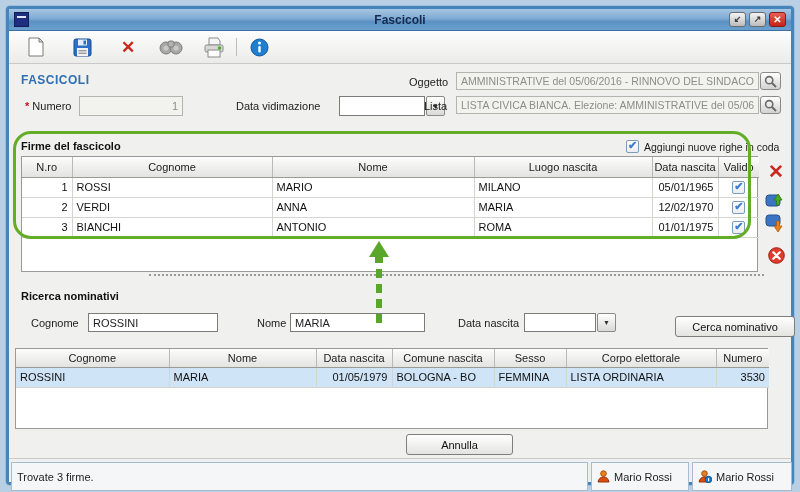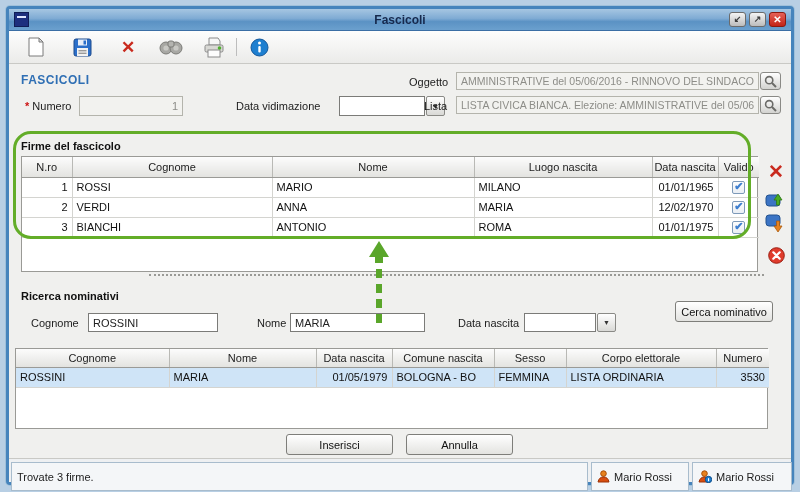--- a/index.html
+++ b/index.html
@@ -172,20 +172,24 @@
   <span class="lbl" style="left:415px; top:91px;">Lista</span>
   <input class="inp disabled" style="left: 447px; top: 87px; width: 303px; height: 18px; font-size: 10.5px;" readonly="" value="LISTA CIVICA BIANCA. Elezione: AMMINISTRATIVE del 05/06/20">
   <div class="lupebtn" style="left:751px; top:87px;">
     <svg width="13" height="13" viewBox="0 0 13 13">
         <circle cx="5.2" cy="5.2" r="3.6" fill="none" stroke="#6b6b68" stroke-width="1.6"></circle>
         <line x1="8" y1="8" x2="12" y2="12" stroke="#6b6b68" stroke-width="2"></line>
       </svg>
   </div>
 
   <div class="group-title" style="left:12px; top:131px;">Firme del fascicolo</div>
+  <div style="position:absolute; left:617px; top:131px; display:flex; align-items:center; gap:5px;">
+    <span class="cb checked"></span>
+    <span class="lbl" style="position:static; font-size:10.5px;">Aggiungi nuove righe in coda</span>
+  </div>
 
   <div class="tbl-wrap" style="left:12px; top:147px; width:737px; height:116px;">
     <table class="grid">
       <colgroup>
           <col style="width:50px">
           <col style="width:200px">
           <col style="width:202px">
           <col style="width:178px">
           <col style="width:66px">
           <col style="width:41px">
@@ -197,21 +201,21 @@
         <th>Nome</th>
         <th>Luogo nascita</th>
         <th>Data nascita</th>
         <th>Valido</th>
       </tr>
       <tr>
         <td class="num">1</td>
         <td>ROSSI</td>
         <td>MARIO</td>
         <td>MILANO</td>
-        <td class="num">01/01/1965</td>
+        <td class="num">05/01/1965</td>
         <td style="text-align:center;"><span class="cb checked"></span></td>
       </tr>
       <tr>
         <td class="num">2</td>
         <td>VERDI</td>
         <td>ANNA</td>
         <td>MARIA</td>
         <td class="num">12/02/1970</td>
         <td style="text-align:center;"><span class="cb checked"></span></td>
       </tr>
@@ -262,21 +266,21 @@
   <span class="lbl" style="left:22px; top:308px;">Cognome</span>
   <input class="inp" style="left: 79px; top: 304px; width: 130px; height: 19px;" value="ROSSINI">
 
   <span class="lbl" style="left:248px; top:308px;">Nome</span>
   <input class="inp" style="left: 281px; top: 304px; width: 135px; height: 19px;" value="MARIA">
 
   <span class="lbl" style="left:449px; top:308px;">Data nascita</span>
   <input class="inp" style="left: 515px; top: 304px; width: 72px; height: 19px;" value="">
   <div class="ddbtn" style="left:588px; top:304px; height:19px;">▼</div>
 
-  <button class="btn" style="left:666px; top:292px; width:98px;">Cerca nominativo</button>
+  <button class="btn" style="left:666px; top:307px; width:120px;">Cerca nominativo</button>
 
   <div class="tbl-wrap" style="left:6px; top:339px; width:753px; height:81px;">
     <table class="grid res">
       <colgroup>
           <col style="width:153px">
           <col style="width:147px">
           <col style="width:76px">
           <col style="width:102px">
           <col style="width:72px">
           <col style="width:150px">
@@ -298,21 +302,20 @@
         <td class="num">01/05/1979</td>
         <td>BOLOGNA - BO</td>
         <td>FEMMINA</td>
         <td>LISTA ORDINARIA</td>
         <td class="num">3530</td>
       </tr>
     </tbody>
       </table>
   </div>
 
-  <button class="btn" style="left:277px; top:425px; width:107px;">Inserisci</button>
   <button class="btn" style="left:397px; top:425px; width:107px;">Annulla</button>
 
   <div class="statusbar">
     <div class="status-panel" style="left:2px; width:577px;">
       <span>Trovate 3 firme.</span>
     </div>
     <div class="status-panel" style="left:582px; width:98px;">
       <svg width="13" height="13" viewBox="0 0 13 13">
           <circle cx="6.5" cy="3.6" r="2.8" fill="#e8821e" stroke="#a8500a"></circle>
           <path d="M1 12 q1-5 5.5-5 q4.5 0 5.5 5 z" fill="#d84e10" stroke="#9c3206"></path>

